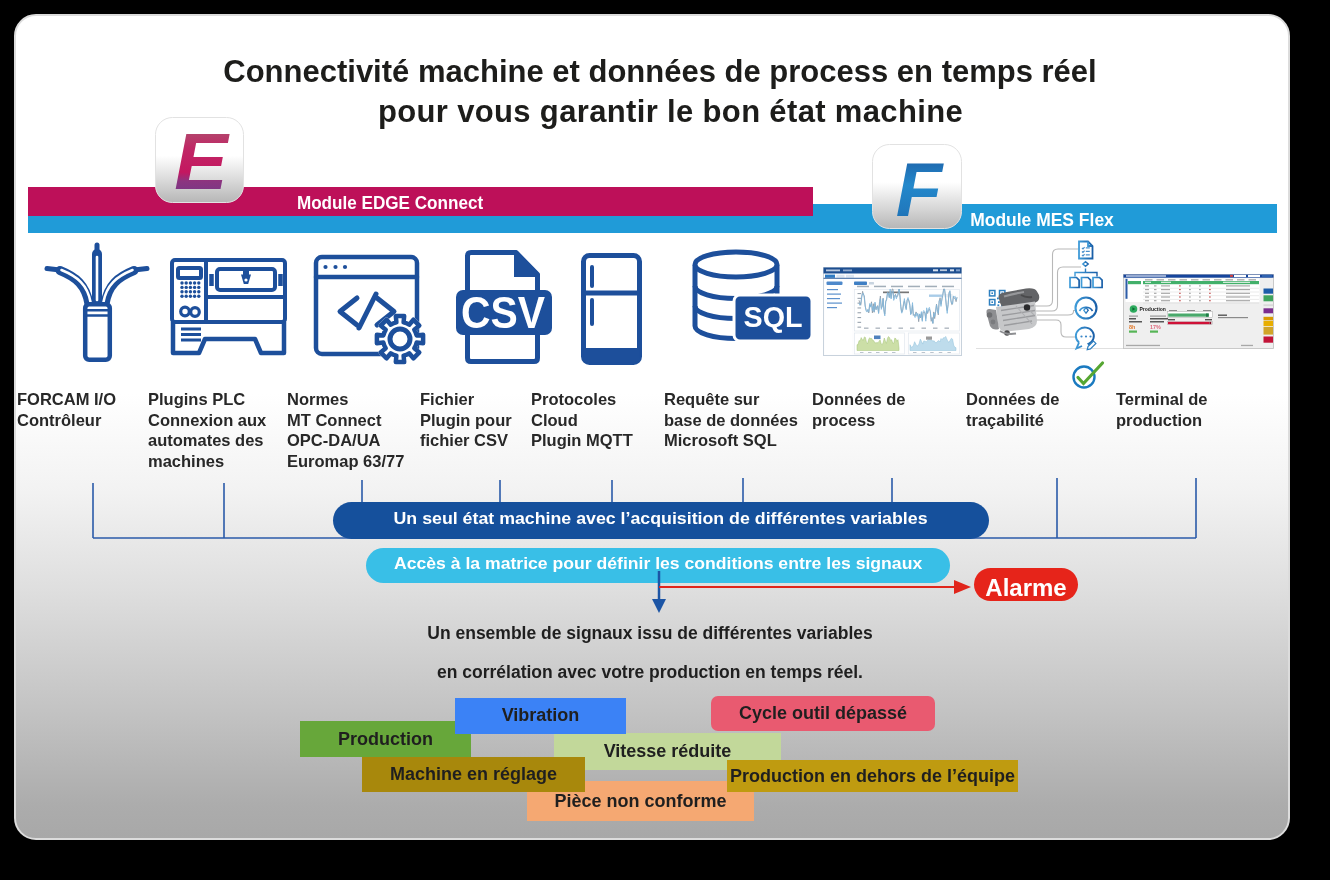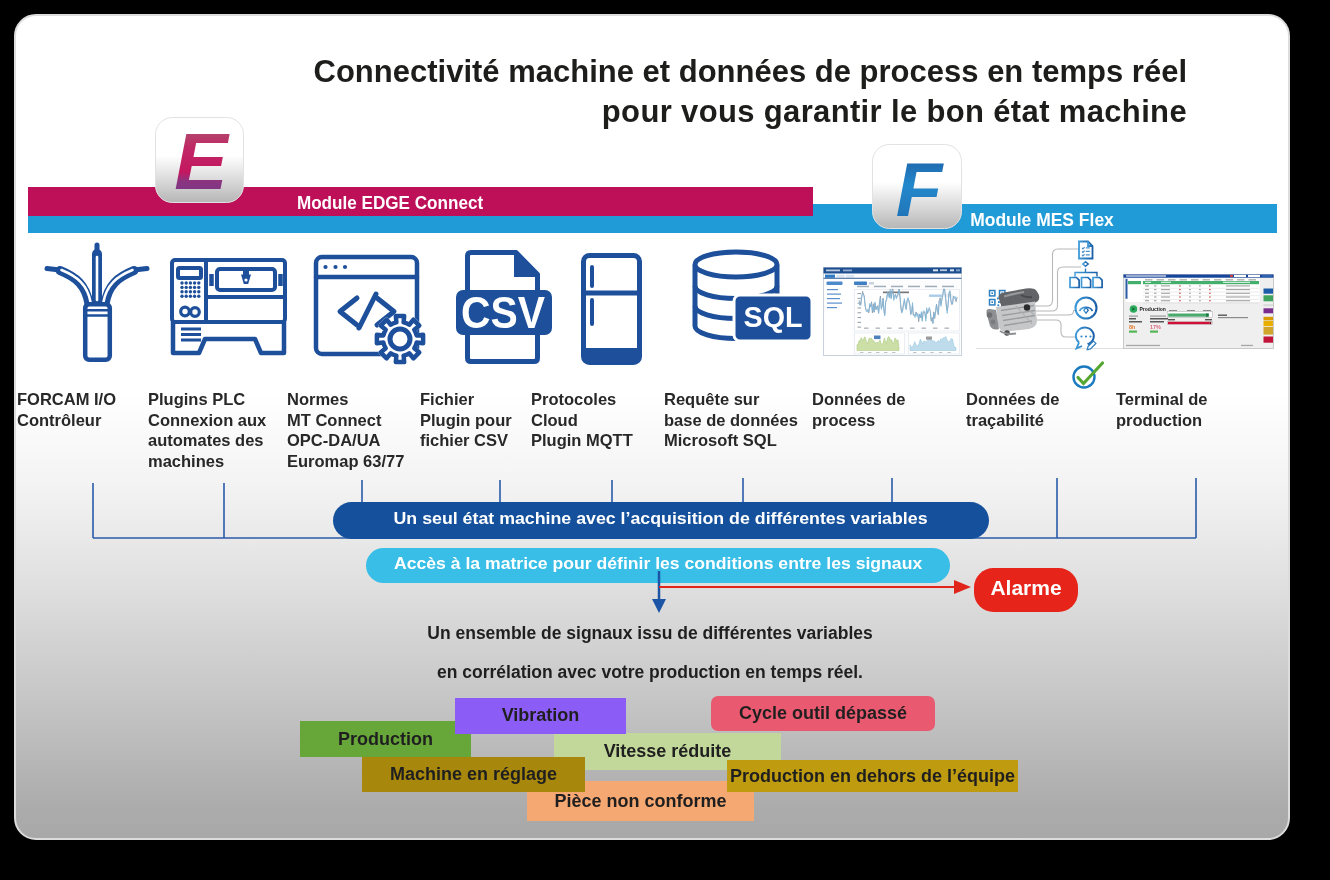--- a/index.html
+++ b/index.html
@@ -1,30 +1,30 @@
 <!DOCTYPE html>
 <html><head>
 <meta charset="utf-8">
 <style>
 html,body{margin:0;padding:0;background:#000;width:1330px;height:880px;overflow:hidden;}
 *{box-sizing:border-box;font-family:"Liberation Sans",sans-serif;}
 .abs{position:absolute;}
 #card{position:absolute;left:14px;top:14px;width:1276px;height:826px;border-radius:22px;
 background:linear-gradient(180deg,#ffffff 0%,#ffffff 46%,#f2f2f2 58%,#dedede 70%,#c4c4c4 84%,#acacac 96%,#a8a8a8 100%);border:2px solid #dcdcdc;}
 .cx{display:inline-block;white-space:nowrap;}
-#title{position:absolute;left:133px;top:52px;width:1054px;text-align:right;
+#title{position:absolute;left:133px;top:52px;width:1054px;text-align:center;
 font-size:31px;line-height:40px;font-weight:700;color:#1d1d1b;}
 #barblue{position:absolute;left:28px;top:204px;width:1249px;height:29px;background:#209bd8;}
 #barpink{position:absolute;left:28px;top:187px;width:785px;height:29px;background:#bd1059;}
 .bartxt{position:absolute;color:#fff;font-weight:700;font-size:18px;text-align:center;}
 .lbl{position:absolute;text-align:left;font-weight:700;font-size:16.5px;line-height:20.5px;color:#282828;}
 .pill{position:absolute;color:#fff;text-align:center;}
 #pill1{left:333px;top:502px;width:656px;height:37px;border-radius:18.5px;background:#15509c;font-weight:700;font-size:16px;line-height:33px;}
 #pill2{left:366px;top:548px;width:584px;height:35px;border-radius:17.5px;background:#39bfe7;font-weight:700;font-size:16px;line-height:31px;}
-#alarme{left:974px;top:568px;width:104px;height:44px;border-radius:19.5px;background:#e6241a;font-weight:700;font-size:21px;line-height:39px;}
+#alarme{left:974px;top:568px;width:104px;height:33px;border-radius:19.5px;background:#e6241a;font-weight:700;font-size:24px;line-height:39px;}
 #para{position:absolute;left:400px;top:624px;width:500px;text-align:center;font-weight:700;font-size:17.5px;line-height:19.5px;color:#1f1f1f;}
 .blk{position:absolute;text-align:center;font-weight:700;color:#1f1f1f;font-size:18px;}
 </style>
 </head>
 <body>
 <div id="card"></div>
 <div id="title"><span class="cx">Connectivité machine et données de process en temps réel</span><br>
 <span class="cx" style="margin-left:21px;letter-spacing:0.35px;">pour vous garantir le bon état machine</span></div>
 <div id="barblue"></div>
 <div id="barpink"></div>
@@ -450,15 +450,15 @@
 <div class="pill" id="alarme"><span class="cx">Alarme</span></div>
 
 <div id="para"><span class="cx">Un ensemble de signaux issu de différentes variables</span><br>
 <br>
 <span class="cx">en corrélation avec votre production en temps réel.</span></div>
 
 <div class="blk" style="left:527px;top:781px;width:227px;height:40px;line-height:40px;background:#f5a872;"><span class="cx">Pièce non conforme</span></div>
 <div class="blk" style="left:554px;top:733px;width:227px;height:37px;line-height:37px;background:#c2d89a;"><span class="cx">Vitesse réduite</span></div>
 <div class="blk" style="left:300px;top:721px;width:171px;height:36px;line-height:36px;background:#67a73a;"><span class="cx">Production</span></div>
 <div class="blk" style="left:711px;top:696px;width:224px;height:35px;line-height:35px;background:#e95a70;border-radius:7px;"><span class="cx">Cycle outil dépassé</span></div>
-<div class="blk" style="left:455px;top:698px;width:171px;height:36px;line-height:34px;background:#8b5cf6;"><span class="cx">Vibration</span></div>
+<div class="blk" style="left:455px;top:698px;width:171px;height:36px;line-height:34px;background:#3b82f6;"><span class="cx">Vibration</span></div>
 <div class="blk" style="left:362px;top:757px;width:223px;height:35px;line-height:35px;background:#a8880c;"><span class="cx">Machine en réglage</span></div>
 <div class="blk" style="left:727px;top:760px;width:291px;height:32px;line-height:32px;background:#bf9b10;"><span class="cx">Production en dehors de l’équipe</span></div>
 
 </body></html>

